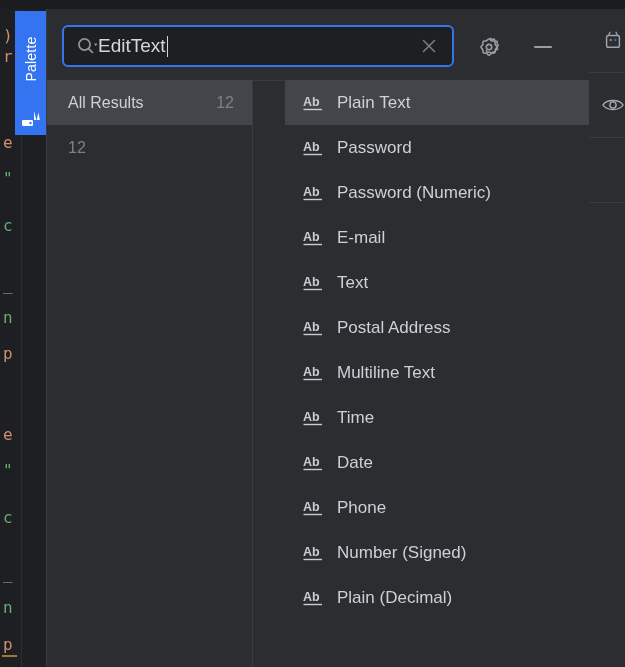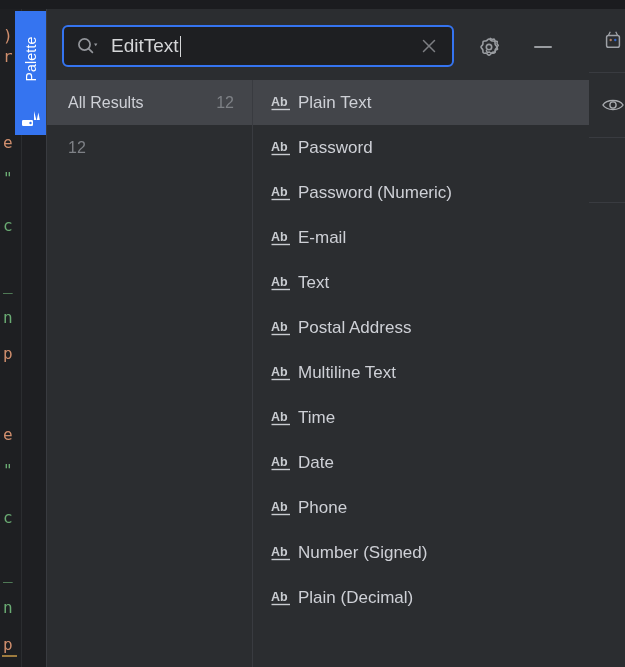--- a/index.html
+++ b/index.html
@@ -136,21 +136,20 @@
     align-items: center;
   }
   #search-icon-wrap {
     margin-left: 12px;
     width: 22px; height: 20px;
     flex: 0 0 auto;
     opacity: .72;
   }
   #search-text-wrap {
     flex: 1 1 auto;
-    margin-left: 13px;
     display: flex;
     align-items: center;
     min-width: 0;
   }
   #search-input-value {
     color: #d5d6d8;
     font-size: 19px;
     line-height: 22px;
     white-space: nowrap;
   }
@@ -180,20 +179,21 @@
     opacity: .72;
   }
 
   
   #popup-body {
     position: absolute;
     left: 0; top: 71px;
     width: 542px;
     bottom: 0;
     display: flex;
+    gap: 32px;
   }
   #categories {
     width: 205px;
     flex: 0 0 205px;
     background: #2b2d30;
     border-right: 1px solid #393b40;
     padding-top: 0;
   }
   .category-row {
     height: 45px;
@@ -219,21 +219,21 @@
     align-items: center;
     padding-left: 18px;
     box-sizing: border-box;
     color: #ced0d6;
     font-size: 17px;
   }
   .result-row.selected { background: #43454a; }
   .ab-icon {
     flex: 0 0 auto;
     width: 23px; height: 18px;
-    margin-right: 4px;
+    margin-right: 11px;
   }
   .result-label { white-space: nowrap; }
 </style>
 </head>
 <body>
 
 <div id="editor-strip">
   <div id="code-fragments">
       <span class="code-frag" style="top: 28px; color: rgb(207, 142, 109);">)</span>
       <span class="code-frag" style="top: 49px; color: rgb(207, 142, 109);">r</span>

